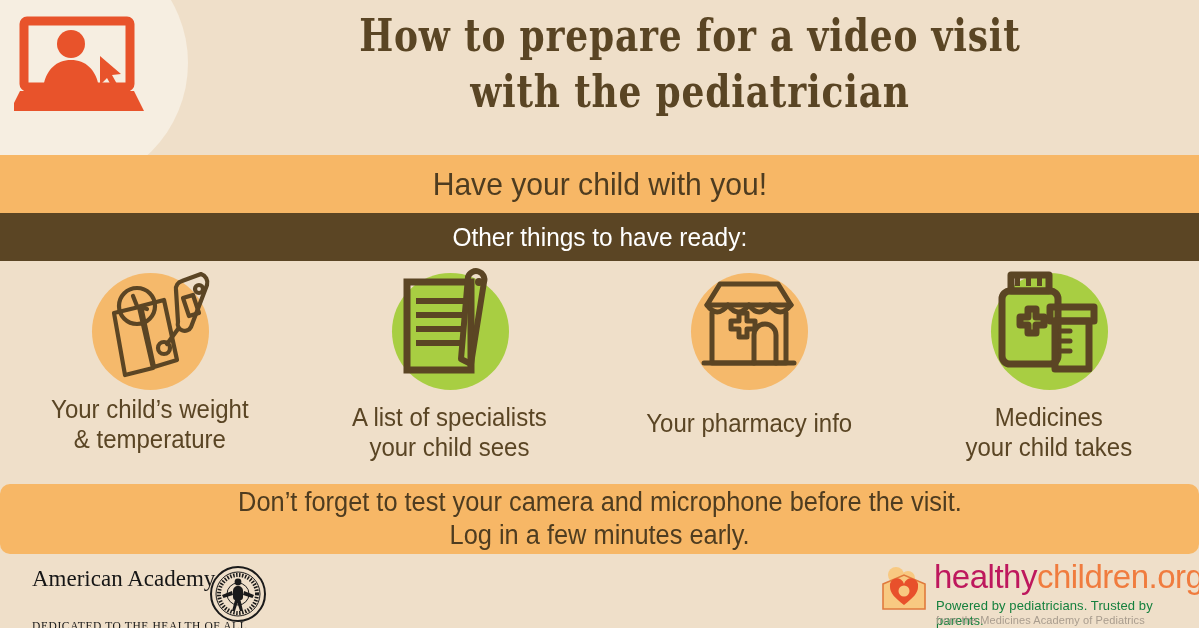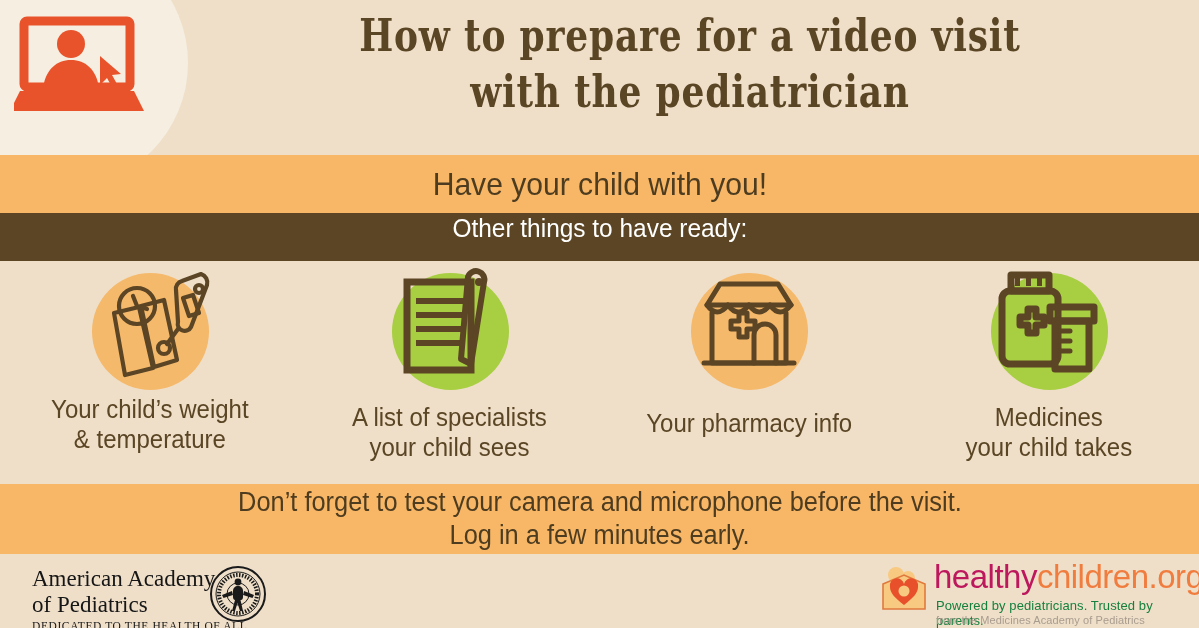--- a/index.html
+++ b/index.html
@@ -41,21 +41,21 @@
   }
   .band-orange-1 .txt {
     font-size:32px; color:#4E3C20; font-weight:400;
     transform:scaleX(0.94); letter-spacing:0px;
   }
 
   
   .band-brown {
     position:absolute; left:0; top:213px; width:1199px; height:48px;
     background:#5B4524;
-    display:flex; justify-content:center;
+    display:flex; align-items:center; justify-content:center;
   }
   .band-brown .txt {
     font-size:26px; color:#FFFFFF; font-weight:400;
     transform:scaleX(0.94);
   }
 
   
   .icons-row {
     position:absolute; left:0; top:265px; width:1199px; height:213px;
     display:flex;
@@ -78,21 +78,21 @@
   }
   #cell-0 .icon-label { margin-top:4px; }
   #cell-1 .icon-label { margin-top:12px; }
   #cell-2 .icon-label { margin-top:18px; }
   #cell-3 .icon-label { margin-top:12px; }
 
   
   .band-orange-2 {
     position:absolute; left:0; top:484px; width:1199px; height:70px;
     background:#F7B766;
-    display:flex; flex-direction:column; align-items:center; justify-content:center;
+    display:flex; flex-direction:column; align-items:center; justify-content:center;border-radius:10px;
   }
   .band-orange-2 .txt {
     font-size:27px; line-height:33px; color:#4E3C20; text-align:center;
     transform:scaleX(0.94);
   }
 
   
   .footer { position:absolute; left:0; top:554px; width:1199px; height:74px; background:#EFDFC9; }
 
   .aap-logo { position:absolute; left:32px; top:8px; width:280px; height:64px; }
@@ -259,21 +259,20 @@
   <div class="band-orange-2">
     <div class="txt">Don’t forget to test your camera and microphone before the visit.</div>
     <div class="txt">Log in a few minutes early.</div>
   </div>
 
   <div class="footer">
 
     <div class="aap-logo">
       <div class="aap-name">
         <div>American Academy</div>
-        <div>of Pediatrics</div>
       </div>
       <div class="aap-tagline">DEDICATED TO THE HEALTH OF ALL CHILDREN®</div>
       <svg class="aap-seal" viewBox="0 0 60 60">
         <circle cx="30" cy="30" r="27" fill="none" stroke="#1a1a1a" stroke-width="2"></circle>
         <circle cx="30" cy="30" r="22" fill="none" stroke="#1a1a1a" stroke-width="1"></circle>
         <circle cx="30" cy="30" r="19" fill="none" stroke="#1a1a1a" stroke-width="4" stroke-dasharray="1.5 1.5"></circle>
         <g fill="#1a1a1a">
           <circle cx="30" cy="18" r="3.4"></circle>
           <path d="M30 22 c-3 0 -5 2 -5 5 l0 6 c0 2 1 3 2 3 l6 0 c1 0 2 -1 2 -3 l0 -6 c0 -3 -2 -5 -5 -5 Z"></path>
           <path d="M24 27 L14 31 L15.5 34 L25 31 Z"></path>

